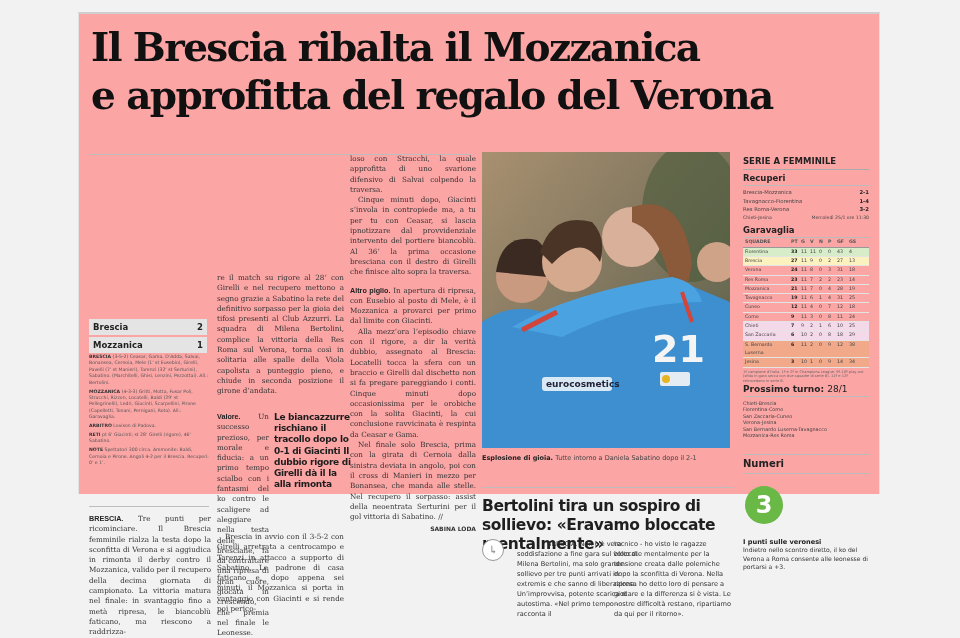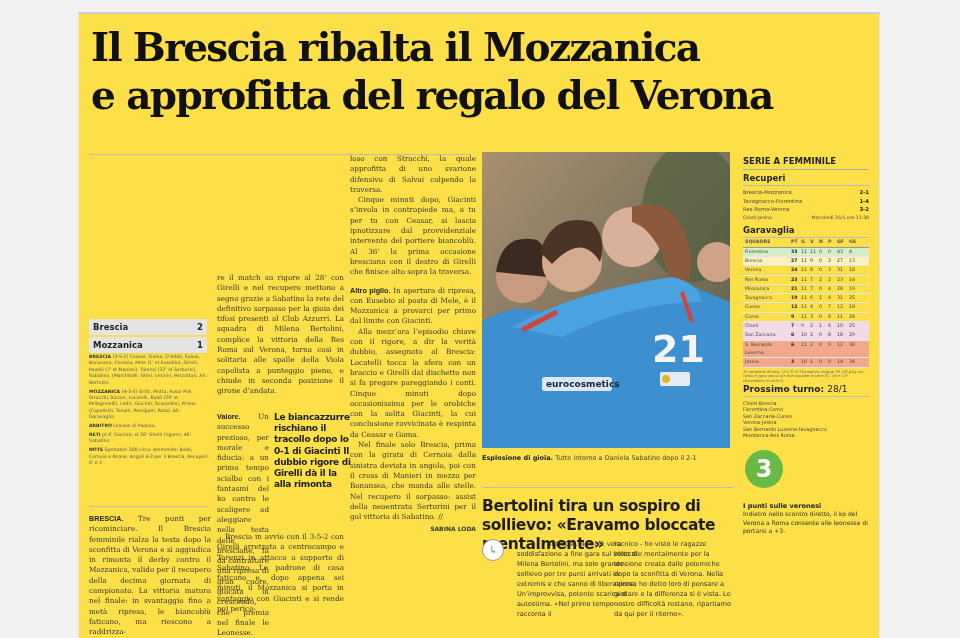--- a/index.html
+++ b/index.html
@@ -1,21 +1,21 @@
 <!DOCTYPE html>
 <html><head>
 <meta charset="utf-8">
 <style>
   * { box-sizing: border-box; margin: 0; padding: 0; }
   html, body { width: 960px; height: 638px; overflow: hidden; background: #f2f2f2; }
   body { position: relative; font-family: "DejaVu Serif", serif; color: #222; }
 
   .page {
-    position: absolute; left: 78px; top: 12px; width: 802px; height: 626px;
-    background: #fde047; border-top: 2px solid #cfcfcf; border-left: 1px solid #e2e2e2; border-right: 1px solid #e2e2e2;
+    position: absolute; left: 78px; top: 12px; width: 802px; height: 482px;
+    background: #fca5a5; border-top: 2px solid #cfcfcf; border-left: 1px solid #e2e2e2; border-right: 1px solid #e2e2e2;
   }
 
   .headline {
     position: absolute; left: 12px; top: 10px; width: 760px;
     font-family: "DejaVu Serif", serif; font-weight: bold; font-size: 39px; line-height: 47px;
     letter-spacing: -1.6px; color: #111; transform: scaleY(1.02);
   }
 
   .rule { position: absolute; height: 1px; background: #bdbdbd; }
 
@@ -343,17 +343,18 @@
     </div>
     <div class="next-list" style="margin-top:3px;">
       <div>Chieti-Brescia</div>
       <div>Fiorentina-Como</div>
       <div>San Zaccaria-Cuneo</div>
       <div>Verona-Jesina</div>
       <div>San Bernardo Luserna-Tavagnacco</div>
       <div>Mozzanica-Res Roma</div>
     </div>
 
+    <div class="numbers-title">Numeri</div>
     <div class="big-num">3</div>
     <div class="num-title">I punti sulle veronesi</div>
     <div class="num-text">Indietro nello scontro diretto, il ko del Verona a Roma consente alle leonesse di portarsi a +3.</div>
   </div>
 </div>
 
 </body></html>

